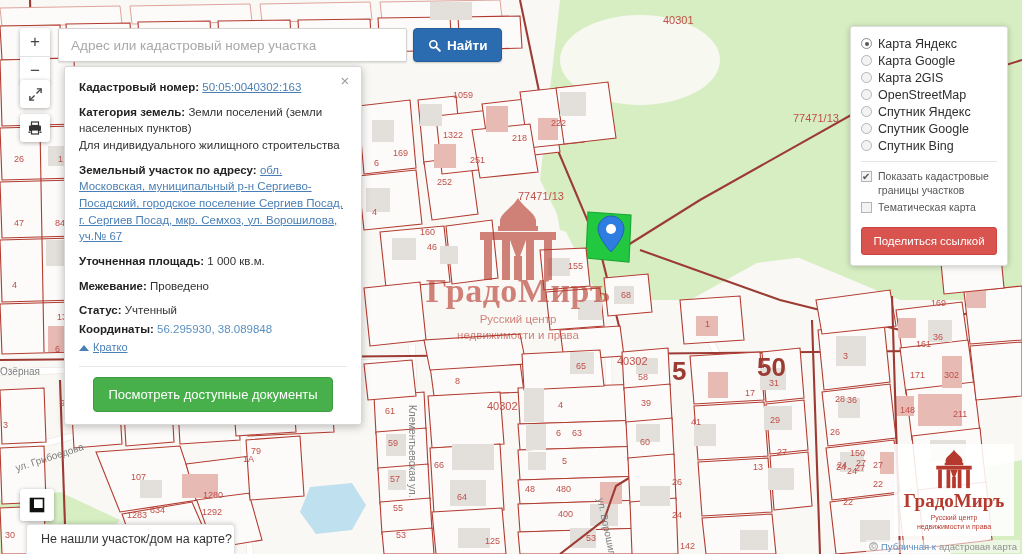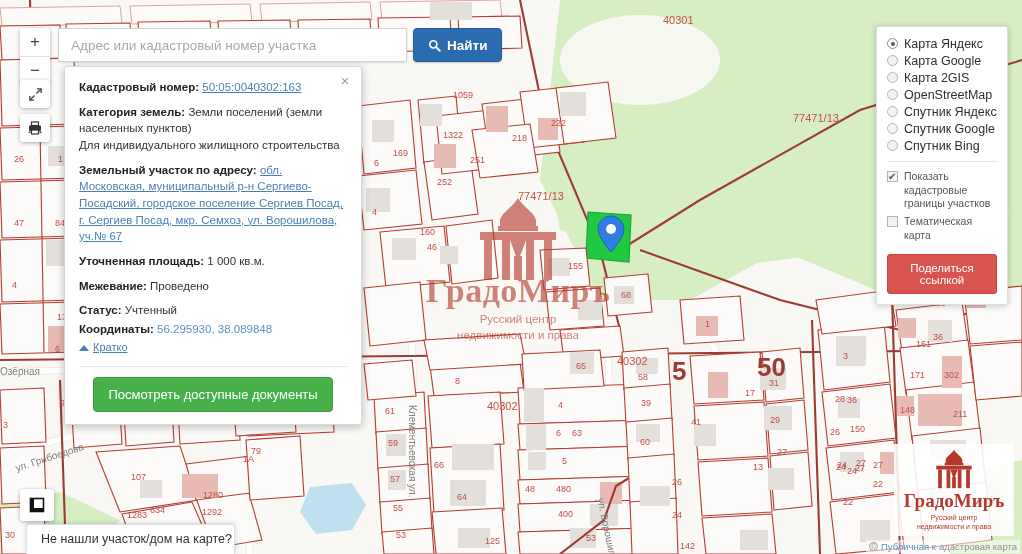--- a/index.html
+++ b/index.html
@@ -203,21 +203,21 @@
     font-size: 13px;
     padding: 9px 0;
     cursor: pointer;
     font-family: "Liberation Sans", sans-serif;
   }
 
   
   #layer-panel {
     position: absolute;
     right: 14px; top: 26px;
-    width: 132px;
+    width: 158px;
     background: #fff;
     border: 1px solid #dedede;
     border-radius: 3px;
     box-shadow: 0 1px 6px rgba(0,0,0,.22);
     padding: 8px 10px 10px 10px;
     z-index: 18;
   }
   .layer-item {
     display: flex; align-items: center; gap: 6px;
     font-size: 12.5px;
@@ -602,21 +602,21 @@
         <div class="map-label lbl-sm" style="left: 931px; top: 298px;">169</div>
         <div class="map-label lbl-sm" style="left: 916px; top: 339px;">161</div>
         <div class="map-label lbl-sm" style="left: 933px; top: 332px;">36</div>
         <div class="map-label lbl-sm" style="left: 910px; top: 370px;">171</div>
         <div class="map-label lbl-sm" style="left: 944px; top: 370px;">302</div>
         <div class="map-label lbl-sm" style="left: 900px; top: 405px;">148</div>
         <div class="map-label lbl-sm" style="left: 925px; top: 409px; margin-left: 28px;">211</div>
         <div class="map-label lbl-sm" style="left: 835px; top: 394px;">28</div>
         <div class="map-label lbl-sm" style="left: 847px; top: 395px;">36</div>
         <div class="map-label lbl-sm" style="left: 830px; top: 427px;">26</div>
-        <div class="map-label lbl-sm" style="left: 850px; top: 424px;">150</div>
+        <div class="map-label lbl-sm" style="left: 850px; top: 448px;">150</div>
         <div class="map-label lbl-sm" style="left: 836px; top: 462px;">24</div>
         <div class="map-label lbl-sm" style="left: 855px; top: 463px;">27</div>
         <div class="map-label lbl-sm" style="left: 873px; top: 460px;">27</div>
         <div class="map-label lbl-sm" style="left: 873px; top: 479px;">22</div>
         <div class="map-label lbl-sm" style="left: 847px; top: 466px;">24</div>
         <div class="map-label lbl-sm" style="left: 745px; top: 388px;">17</div>
         <div class="map-label lbl-sm" style="left: 769px; top: 378px;">31</div>
         <div class="map-label lbl-sm" style="left: 770px; top: 415px;">29</div>
         <div class="map-label lbl-sm" style="left: 691px; top: 417px;">41</div>
         <div class="map-label lbl-sm" style="left: 777px; top: 447px;">27</div>

